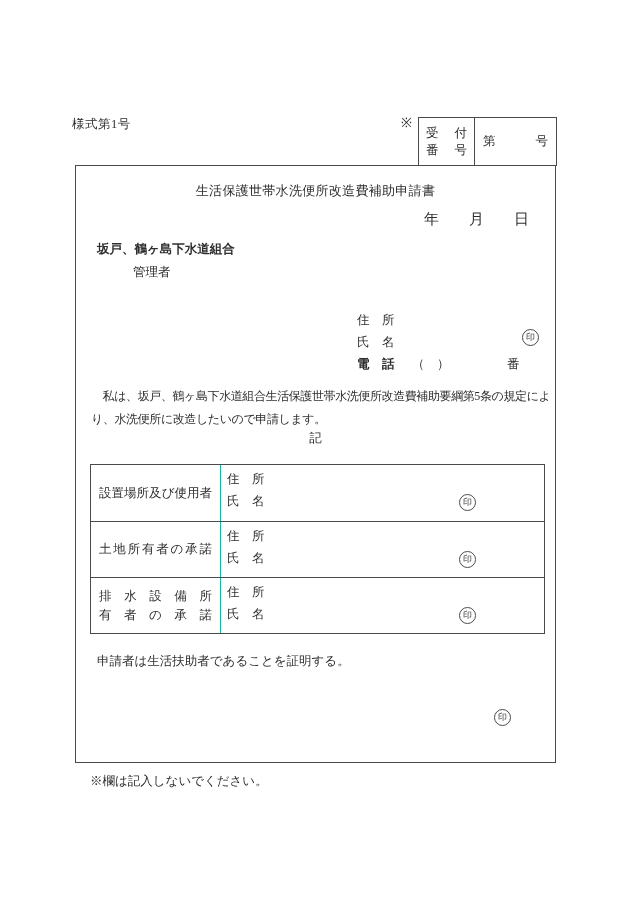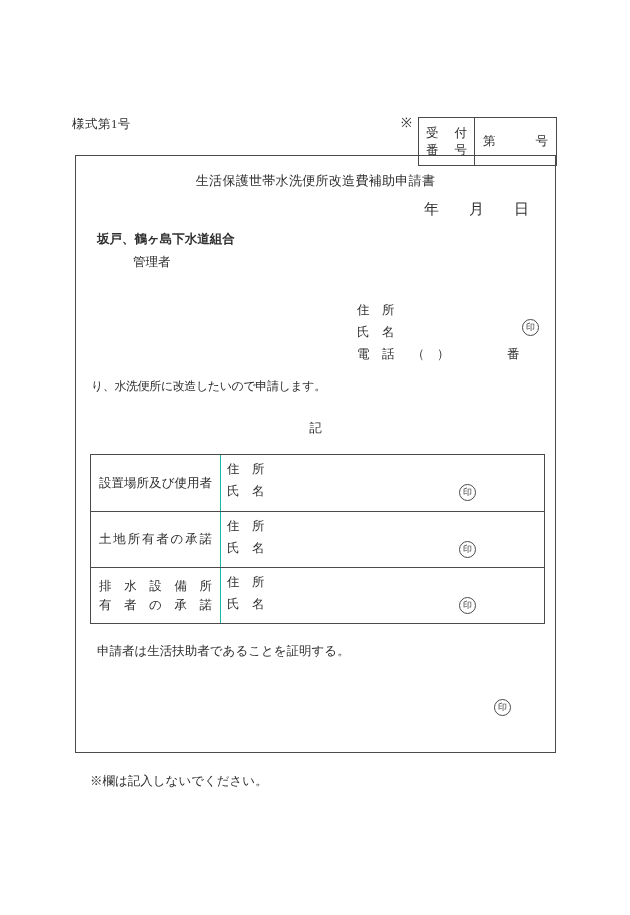--- a/index.html
+++ b/index.html
@@ -27,31 +27,31 @@
     border-right:1px solid #4a4a4a;
     display:flex;flex-direction:column;justify-content:center;
     padding:0 7px;gap:4px;
   }
   .jline{text-align:justify;text-align-last:justify;text-justify:inter-character;}
   .receipt-value{
     flex:1;display:flex;align-items:center;justify-content:space-between;
     padding:0 8px;
   }
   .main-box{
-    left:75px;top:118px;width:481px;height:598px;
+    left:75px;top:128px;width:481px;height:598px;
     border:1px solid #4a4a4a;
     box-sizing:border-box;
   }
   .title{left:0;right:0;top:18px;text-align:center;font-size:13px;letter-spacing:0.3px;}
   .date-line{right:26px;top:46px;font-size:15px;}
   .org-line{left:21px;top:77px;font-weight:bold;}
   .manager-line{left:57px;top:100px;}
   .addr-label{left:281px;top:148px;}
   .name-label-line{left:281px;top:170px;}
-  .phone-label{left:281px;top:192px;}
+  .phone-label{left:281px;top:192px;font-weight:bold;}
   .phone-paren{left:336px;top:192px;}
   .phone-suffix{left:431px;top:192px;}
   .seal{
     display:inline-block;width:15px;height:15px;
     border:1px solid #4a4a4a;border-radius:50%;
     font-size:9px;line-height:15px;text-align:center;
     color:#3a3a3a;
   }
   .seal-applicant{left:446px;top:163px;}
   .paragraph{left:15px;top:219px;width:455px;}
@@ -111,20 +111,21 @@
 
     <div class="abs name-label-line">氏　名</div>
 
     <span class="abs seal seal-applicant"><span>印</span></span>
 
     <div class="abs phone-label">電　話</div>
     <div class="abs phone-paren">（　）</div>
     <div class="abs phone-suffix">番</div>
 
     <div class="abs paragraph">
+      <div class="p-line">　私は、坂戸、鶴ヶ島下水道組合生活保護世帯水洗便所改造費補助要綱第5条の規定によ</div>
       <div class="p-line">り、水洗便所に改造したいので申請します。</div>
     </div>
 
     <div class="abs record-heading">記</div>
 
     <div class="abs req-table">
 
       <div class="t-row">
         <div class="t-label">
           <div class="jline">設置場所及び使用者</div>

